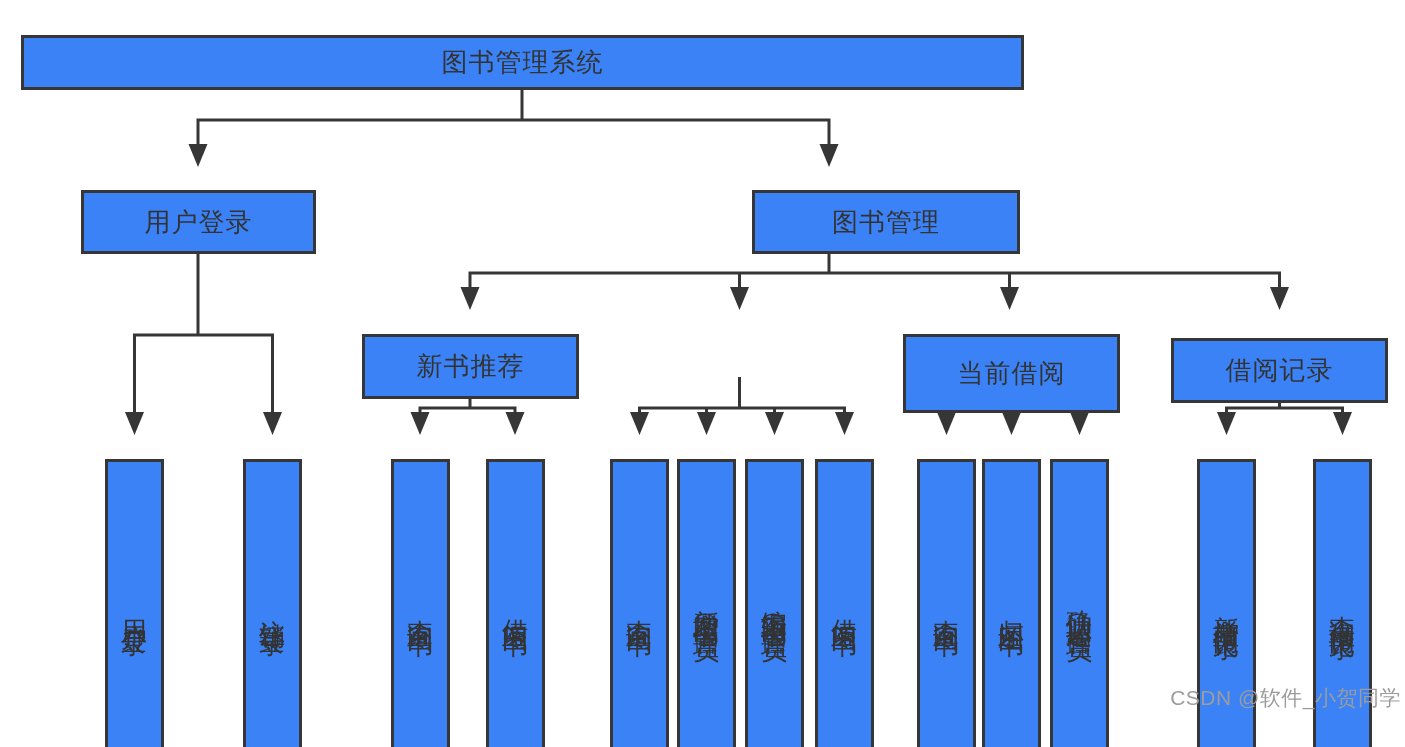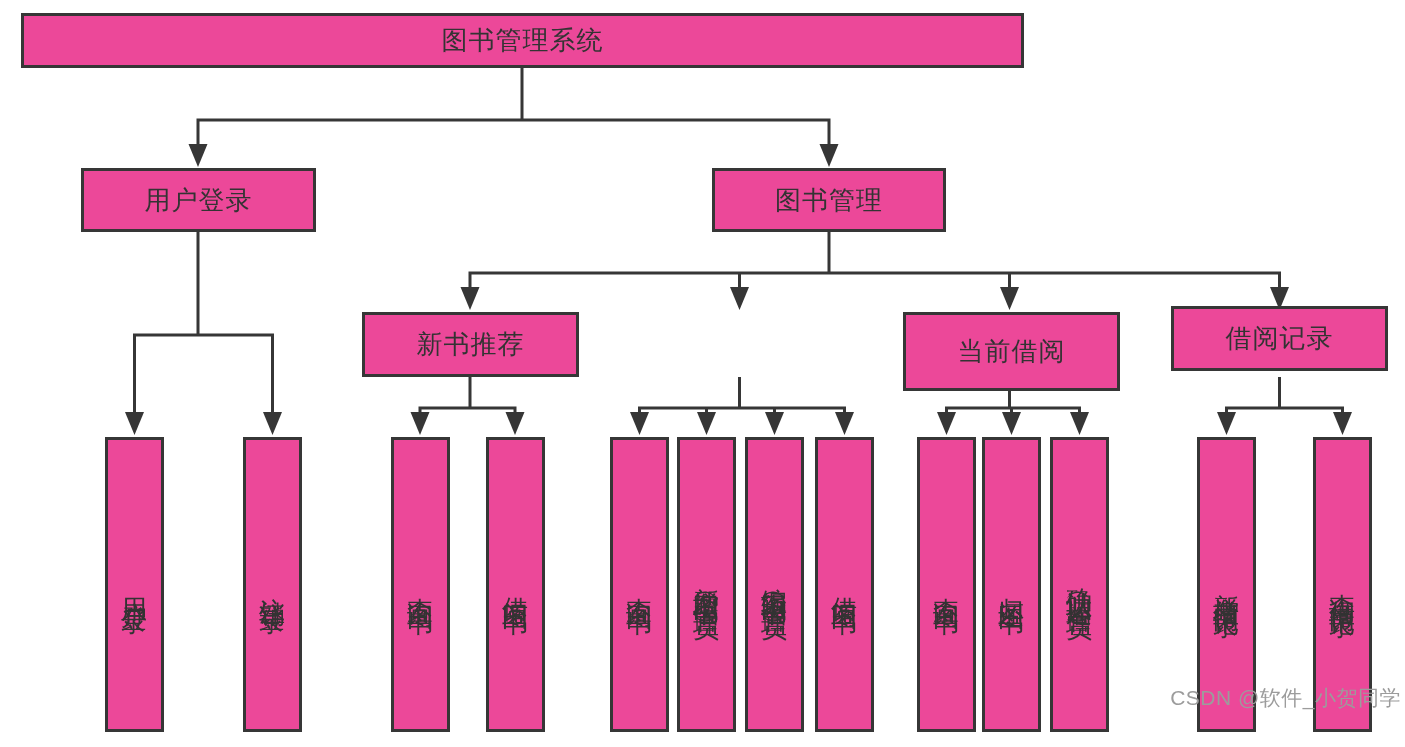--- a/index.html
+++ b/index.html
@@ -19,44 +19,45 @@
     position: absolute;
     left: 0; top: 0;
     width: 1405px;
     height: 747px;
     pointer-events: none;
   }
   .node {
     position: absolute;
     box-sizing: border-box;
     border: 3px solid #363636;
-    background: #ec4899;
+    background: #3b82f6;
     color: #333333;
     display: flex;
     align-items: center;
     justify-content: center;
     font-size: 26px;
     letter-spacing: 1px;
     text-align: center;
     line-height: 1.1;
+    margin-top: 22px;
   }
   .vnode {
     writing-mode: vertical-rl;
     letter-spacing: 4px;
     line-height: 1;
     font-size: 26px;
   }
   
   [data-name="node-root"]          { left: 21px;  top: 13px;  width: 1003px; height: 55px; }
   [data-name="node-user-login"]    { left: 81px;  top: 168px; width: 235px;  height: 64px; }
-  [data-name="node-book-mgmt"]     { left: 712px; top: 168px; width: 234px;  height: 64px; }
+  [data-name="node-book-mgmt"]     { left: 752px; top: 168px; width: 268px;  height: 64px; }
   [data-name="node-new-book-rec"]  { left: 362px; top: 312px; width: 217px;  height: 65px; }
   [data-name="node-book-borrow"]   { left: 631px; top: 312px; width: 217px;  height: 65px; }
   [data-name="node-current-borrow"]{ left: 903px; top: 312px; width: 217px;  height: 79px; }
-  [data-name="node-borrow-records"]{ left: 1171px;top: 306px; width: 217px;  height: 65px; }
+  [data-name="node-borrow-records"]{ left: 1171px;top: 316px; width: 217px;  height: 65px; }
   
   .leaf { top: 437px; width: 59px; height: 295px; }
   [data-name="leaf-user-login"]     { left: 105px; }
   [data-name="leaf-logout"]         { left: 243px; }
   [data-name="leaf-nb-query-books"] { left: 391px; }
   [data-name="leaf-nb-borrow-books"]{ left: 486px; }
   [data-name="leaf-bb-query-books"] { left: 610px; }
   [data-name="leaf-bb-add-books"]   { left: 677px; }
   [data-name="leaf-bb-edit-books"]  { left: 745px; }
   [data-name="leaf-bb-borrow-books"]{ left: 815px; }

